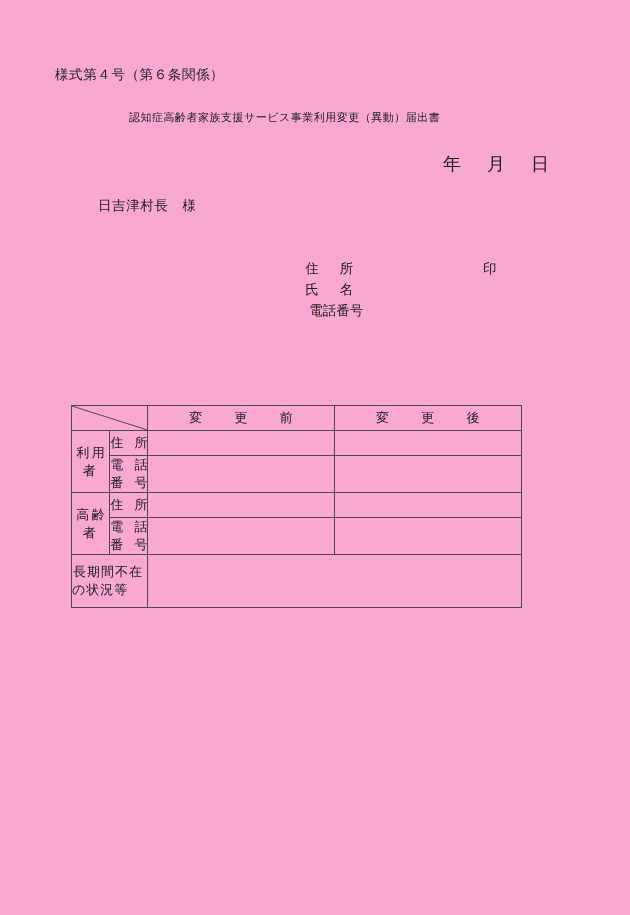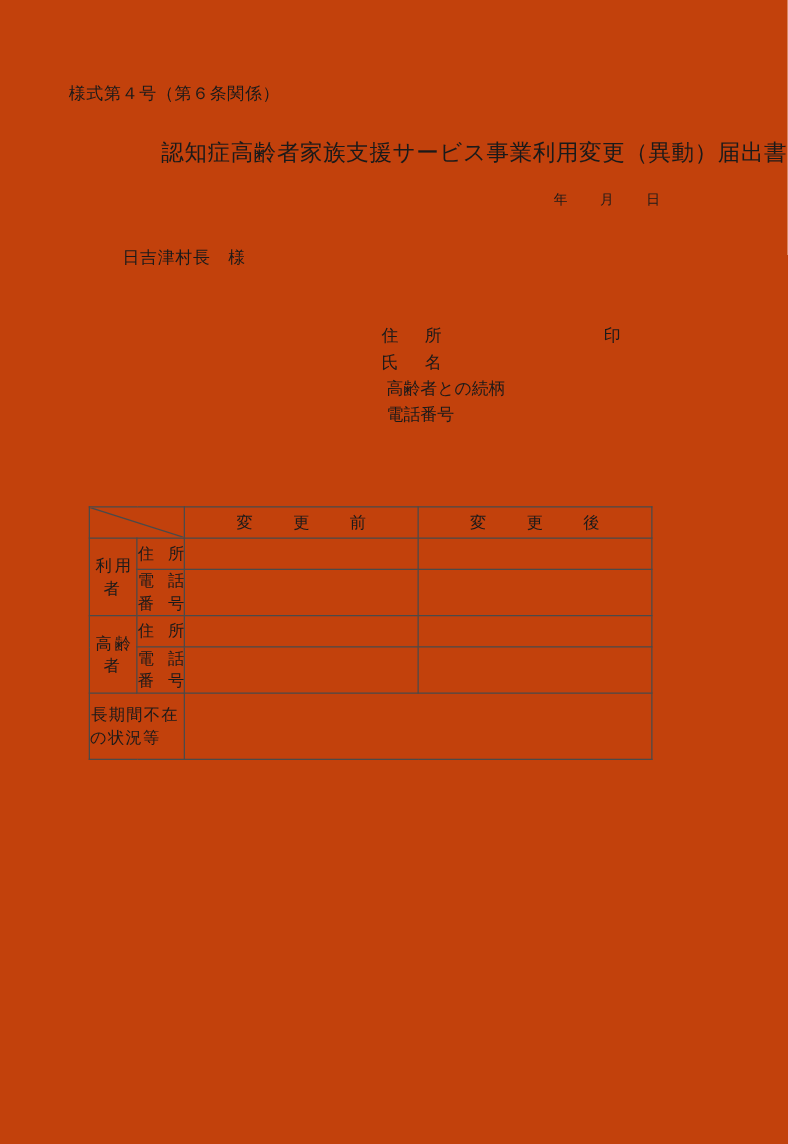--- a/index.html
+++ b/index.html
@@ -11,44 +11,44 @@
     width: 630px;
     height: 915px;
     position: relative;
     font-family: "Liberation Serif", "DejaVu Serif", serif;
     color: #1a1a1a;
     overflow: hidden;
   }
   .page {
     position: absolute;
     inset: 0;
-    background: #c2410c;
+    background: #f9a8d4;
   }
 
   
   .abs { position: absolute; white-space: pre; }
 
   .form-no {
     left: 55px;
     top: 66px;
     font-size: 13.5px;
     letter-spacing: 0.6px;
   }
 
   .doc-title {
     left: 129px;
     top: 110px;
-    font-size: 18px;
+    font-size: 11px;
     letter-spacing: 0.5px;
   }
 
   .date-line {
     left: 443px;
     top: 152px;
-    font-size: 11px;
+    font-size: 18px;
   }
   .date-line .gap { display: inline-block; width: 26px; }
 
   .addressee {
     left: 98px;
     top: 197px;
     font-size: 13.5px;
     letter-spacing: 0.6px;
   }
 
@@ -176,23 +176,20 @@
 
   <div class="applicant">
     <div class="row">
       <span class="lbl2">住所</span>
     </div>
     <div class="row">
       <span class="lbl2">氏名</span>
       <span class="seal">印</span>
     </div>
     <div class="row indent">
-      <span>高齢者との続柄</span>
-    </div>
-    <div class="row indent">
       <span>電話番号</span>
     </div>
   </div>
 
 
   <div class="tbl-wrap">
     <table class="form-table">
       <tbody>
         <tr>
           <td class="c-grp corner-cell" colspan="2">

